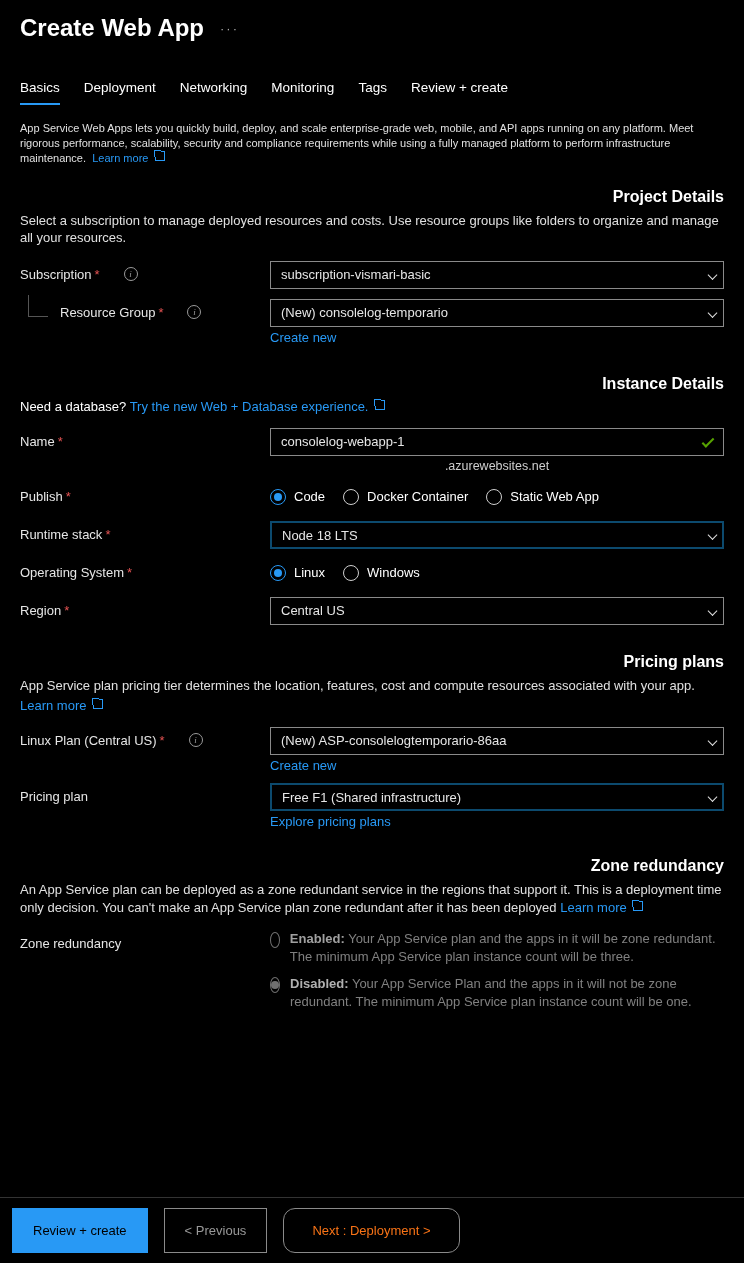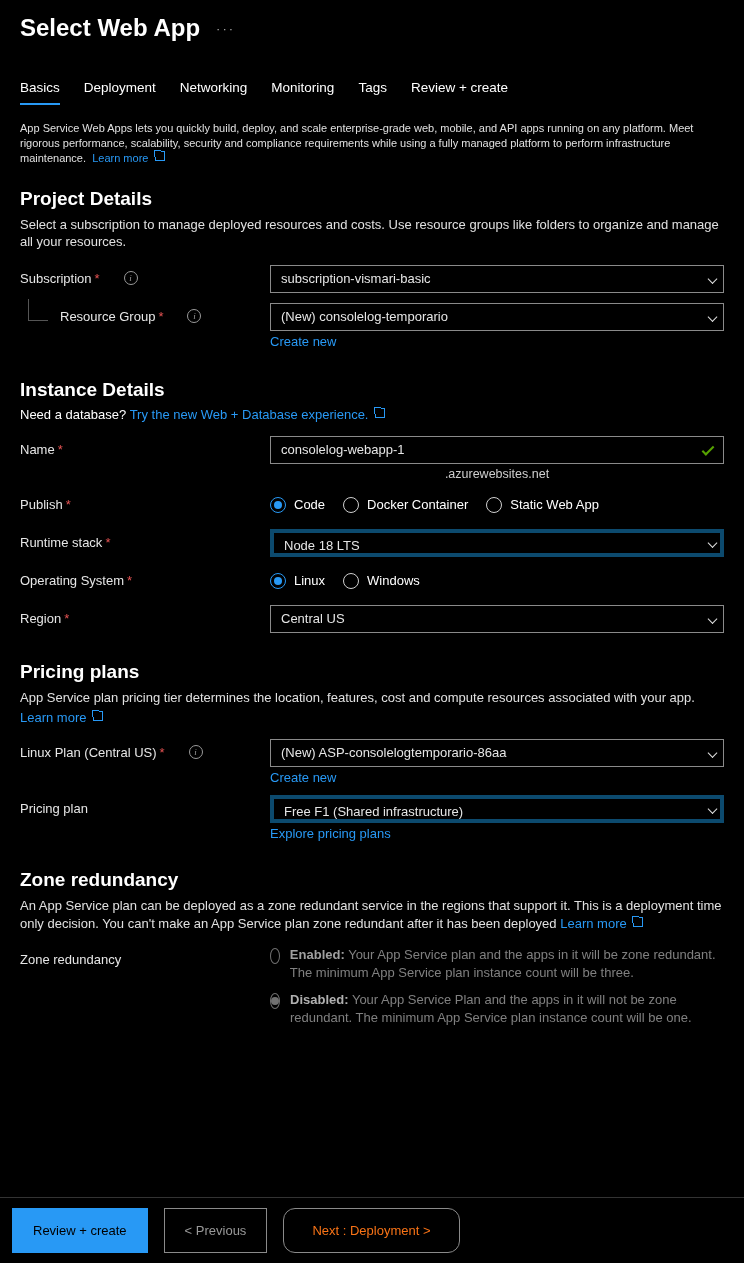--- a/index.html
+++ b/index.html
@@ -67,24 +67,25 @@
   .ext-icon::after{
     content:"";
     position:absolute;
     left:-2px;top:-2px;
     width:6px;height:6px;
     border-top:1px solid currentColor;
     border-left:1px solid currentColor;
     background:#000;
   }
   .section-title {
-    font-size: 19px;
+    font-size: 16px;
     font-weight: 600;
     margin-top: 22px;
     margin-bottom: 6px;
+    text-align: right;
   }
   .section-desc {
     color: #e0e0e0;
     line-height: 1.35;
     margin-bottom: 14px;
   }
   .row {
     display: flex;
     align-items: flex-start;
     margin-bottom: 10px;
@@ -131,21 +132,21 @@
     pointer-events:none;
   }
   .check-green{
     position:absolute;
     right:10px;top:50%;transform:translateY(-60%) rotate(-45deg);
     width:12px;height:6px;
     border-left:2px solid #57a300;
     border-bottom:2px solid #57a300;
     pointer-events:none;
   }
-  .highlight-purple { border: 4px solid #0c4a6e; }
+  .highlight-purple { border: 2px solid #0c4a6e; }
   .sublink {
     color:#2899f5;
     font-size:13px;
     margin-top:3px;
     cursor:pointer;
   }
   .helper-right{
     text-align:center;
     color:#cfcfcf;
     font-size:12.5px;
@@ -219,21 +220,21 @@
   .btn.next{
     color:#f97316;
     padding:14px 28px;
     border-radius:12px;
   }
 </style>
 </head>
 <body>
 
 <div class="page-header">
-  <div class="page-title">Select Web App</div>
+  <div class="page-title">Create Web App</div>
   <div class="ellipsis">···</div>
 </div>
 
 <div class="tabs">
   <div class="tab active">Basics</div>
   <div class="tab">Deployment</div>
   <div class="tab">Networking</div>
   <div class="tab">Monitoring</div>
   <div class="tab">Tags</div>
   <div class="tab">Review + create</div>

